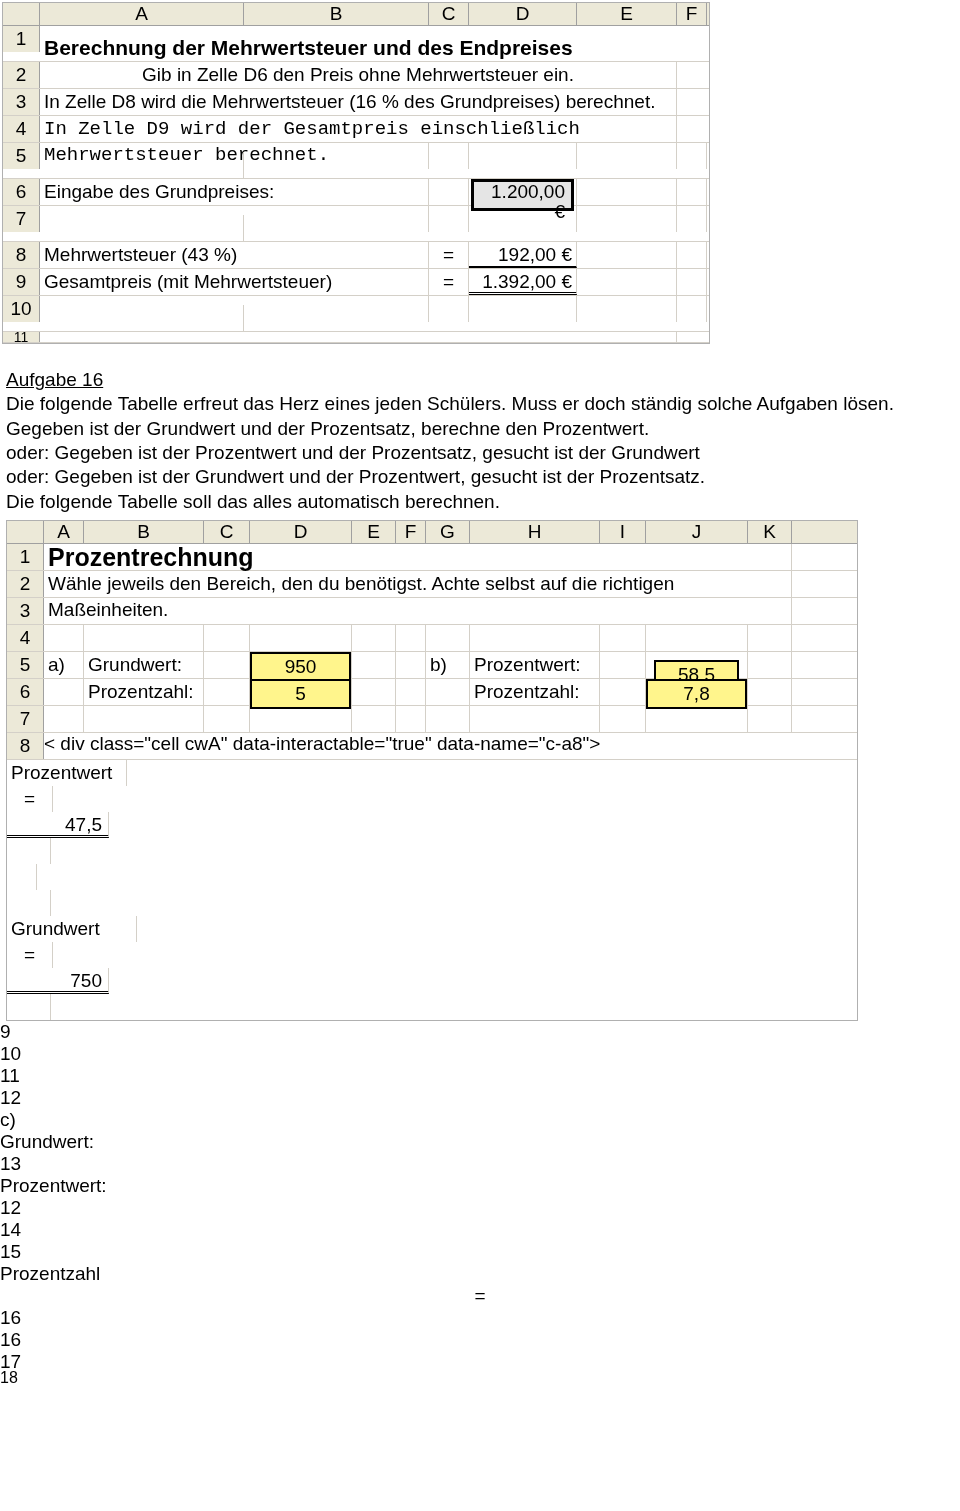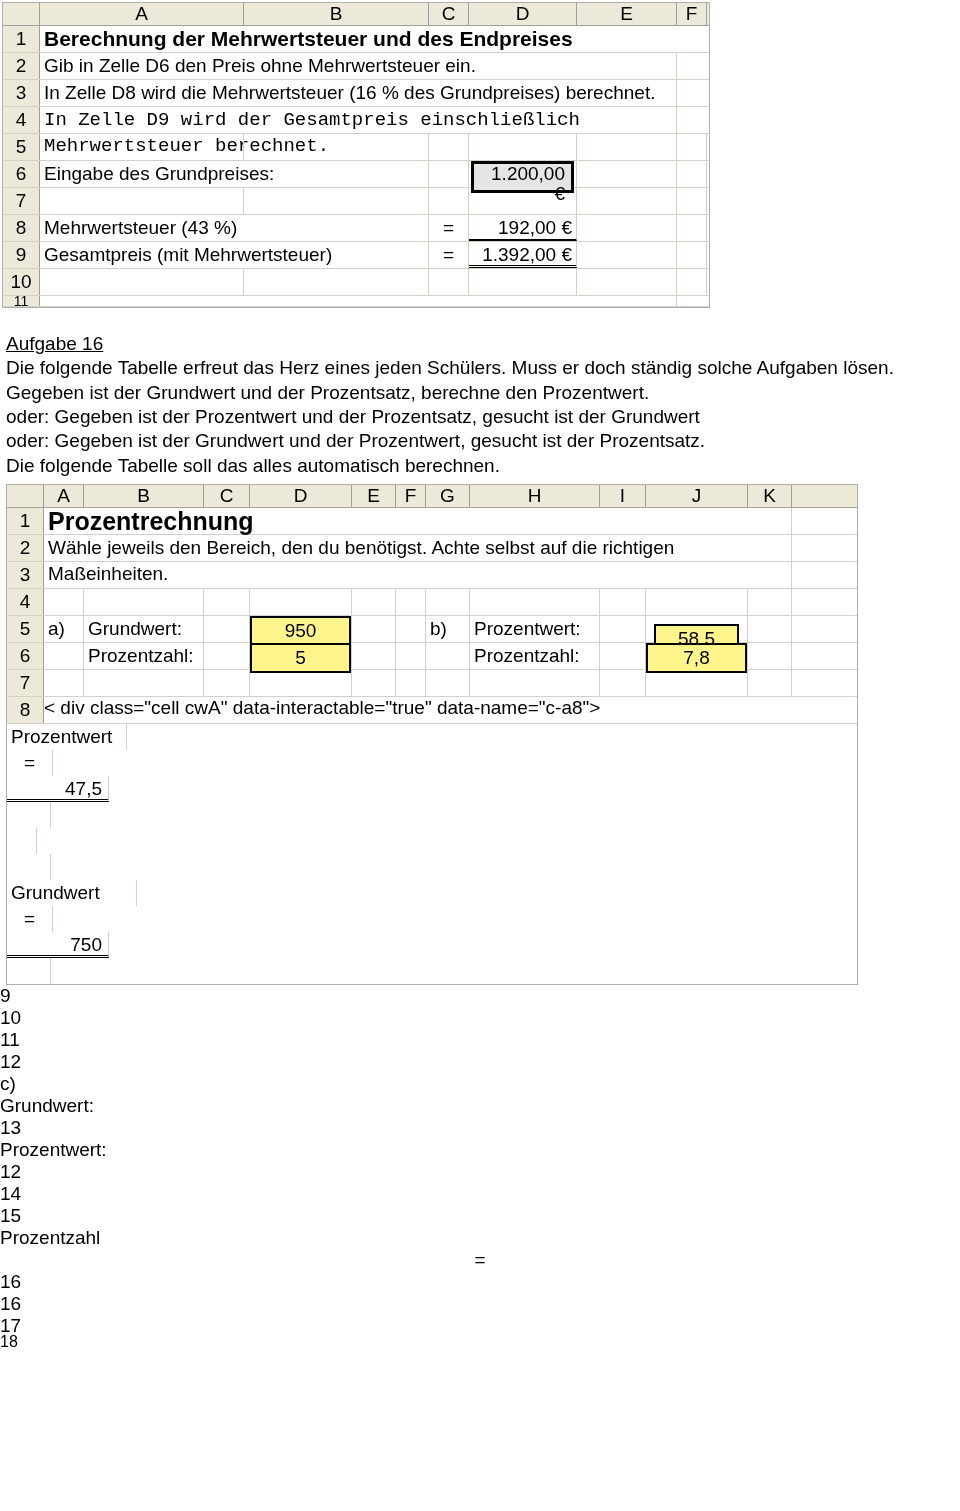--- a/index.html
+++ b/index.html
@@ -12,21 +12,21 @@
   
   .excel { background:#fff; border:1px solid #b0b0b0; font-size:19px; }
   .ex1 { width:706px; margin:2px 0 0 2px; }
   .ex1 .colheads { display:flex; background:#ece9d8; border-bottom:1px solid #a0a0a0; }
   .ex1 .colheads .corner { width:36px; border-right:1px solid #a0a0a0; height:22px; }
   .ex1 .colheads .ch { height:22px; text-align:center; border-right:1px solid #a0a0a0; box-sizing:border-box; line-height:22px; }
   .ex1 .chA{width:204px;} .ex1 .chB{width:185px;} .ex1 .chC{width:40px;} .ex1 .chD{width:108px;} .ex1 .chE{width:100px;} .ex1 .chF{width:30px;}
   .ex1 .row { display:flex; border-bottom:1px solid #d4d0c8; }
   .ex1 .rh { width:36px; background:#ece9d8; border-right:1px solid #a0a0a0; text-align:center; line-height:26px; height:26px;}
   .ex1 .cell { height:26px; border-right:1px solid #d4d0c8; box-sizing:border-box; padding:0 4px; line-height:26px; }
-  .ex1 .cA{width:204px;} .ex1 .cB{width:185px;} .ex1 .cC{width:40px; text-align:center;} .ex1 .cD{width:108px; text-align:right;} .ex1 .cE{width:100px;} .ex1 .cF{width:30px;}
+  .ex1 .cA{width:204px;margin-top:9px;} .ex1 .cB{width:185px;} .ex1 .cC{width:40px; text-align:center;} .ex1 .cD{width:108px; text-align:right;} .ex1 .cE{width:100px;} .ex1 .cF{width:30px;}
   .ex1 .title { font-weight:bold; font-size:21px;}
   .ex1 .input-box1 { background:#e5e5e5; border:3px solid #000; height:26px; line-height:20px; margin:0 2px; padding:0 6px; text-align:right; }
   .ex1 .ul1 { border-bottom:2px solid #000; }
   .ex1 .dbl { border-bottom:3px double #000; }
 
   
   .textblock { margin:24px 6px 2px 6px; line-height:1.28; }
   .textblock .u { text-decoration:underline; }
 
   
@@ -58,21 +58,21 @@
       <div class="ch chF">F</div>
     </div>
 
     <div class="row">
       <div class="rh">1</div>
       <div class="cell cA title" style="width:637px;border-right:none;">Berechnung der Mehrwertsteuer und des Endpreises</div>
     </div>
 
     <div class="row">
         <div class="rh">2</div>
-      <div class="cell" style="width:637px;">Gib in Zelle D6 den Preis ohne Mehrwertsteuer ein.</div>
+      <div class="cell" style="width:637px;text-align:center;">Gib in Zelle D6 den Preis ohne Mehrwertsteuer ein.</div>
       </div>
 
     <div class="row">
         <div class="rh">3</div>
       <div class="cell" style="width:637px;">In Zelle D8 wird die Mehrwertsteuer (16 % des Grundpreises) berechnet.</div>
       </div>
 
     <div class="row">
         <div class="rh">4</div>
       <div class="cell" style="width:637px;font-family:Liberation Mono, monospace;">In Zelle D9 wird der Gesamtpreis einschließlich Mehrwertsteuer berechnet.</div>

